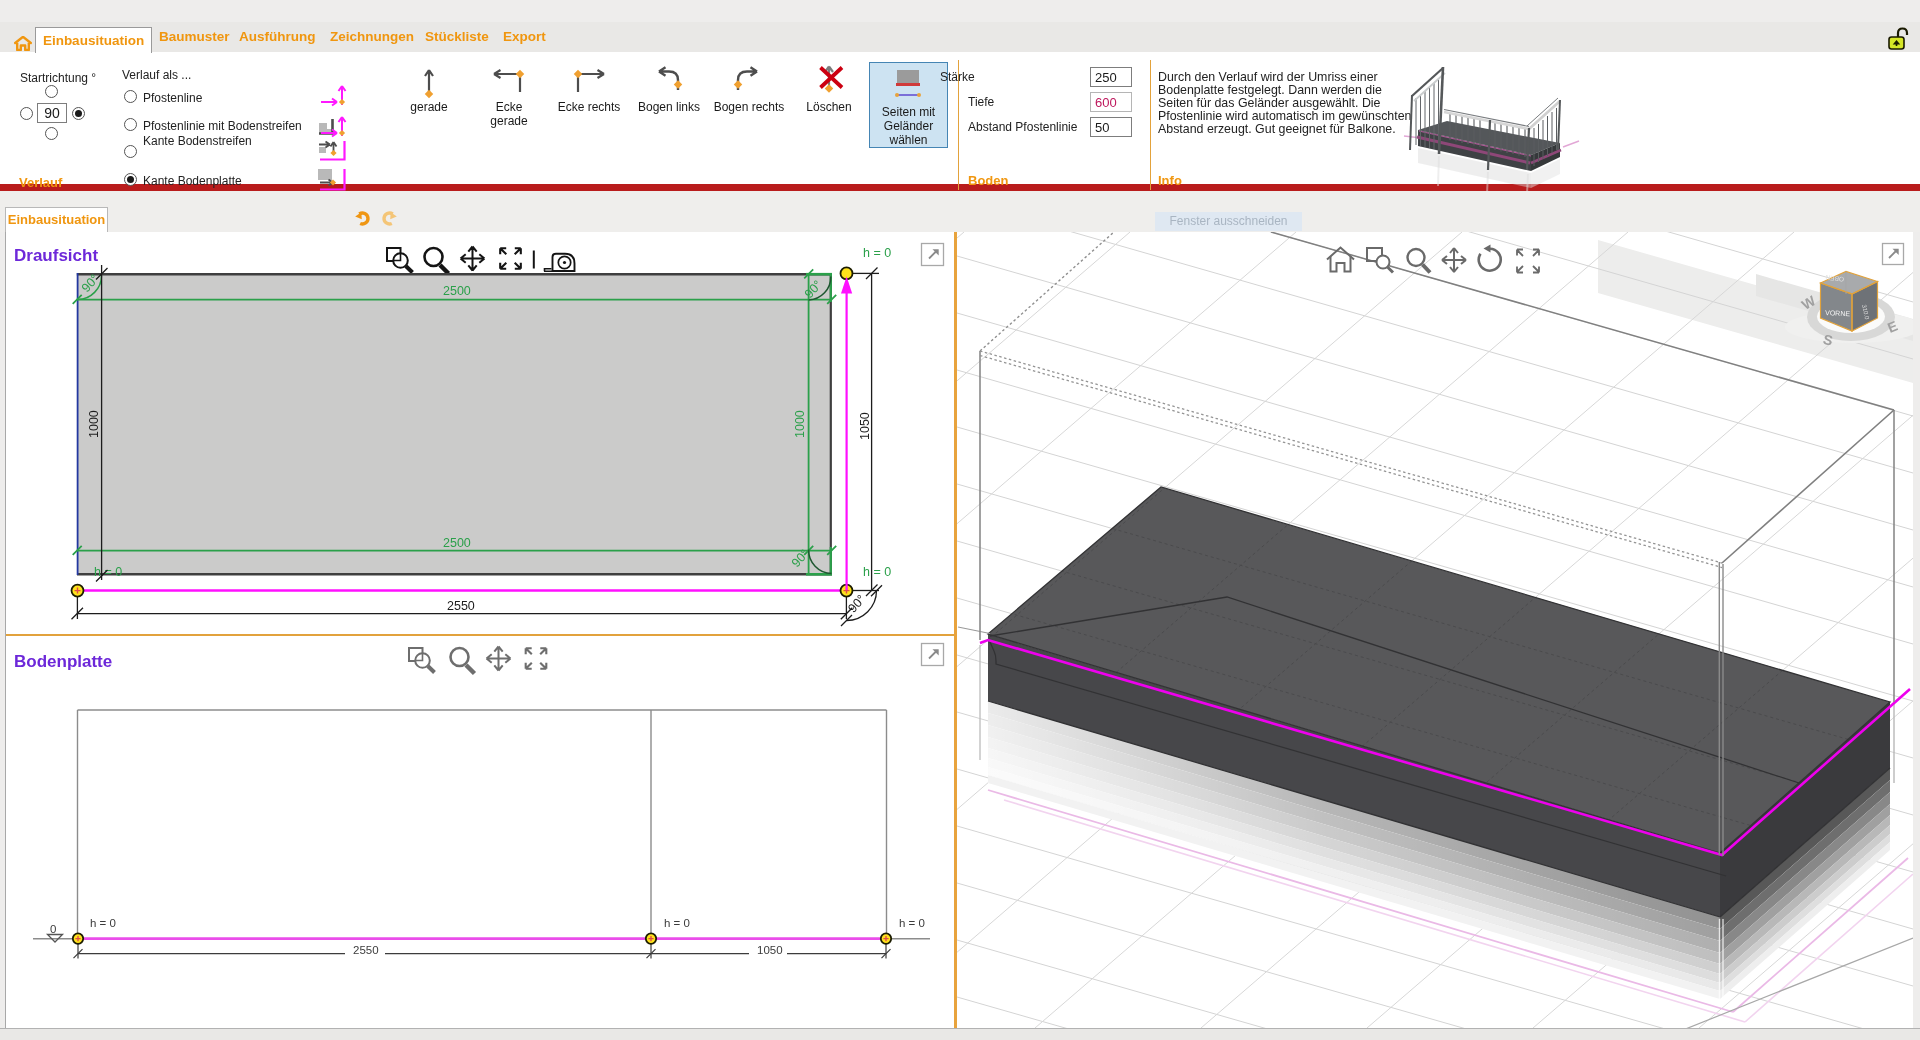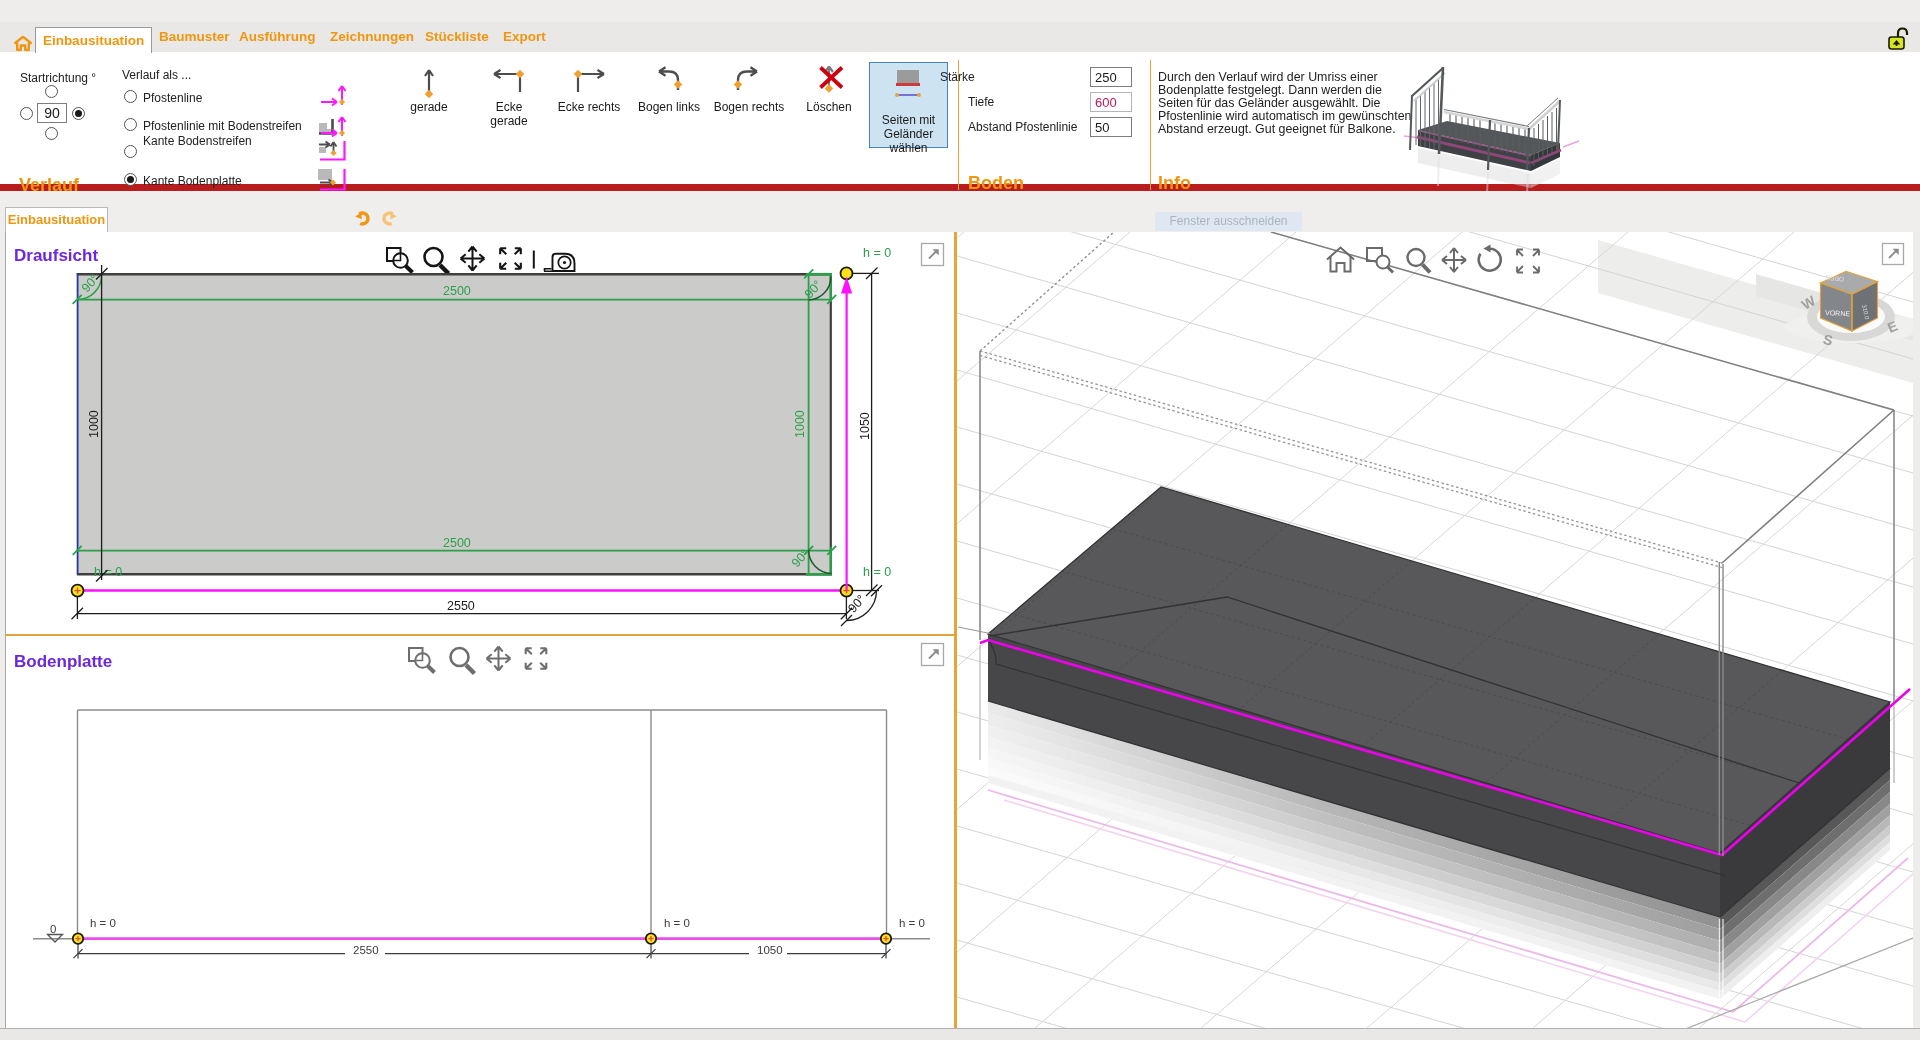--- a/index.html
+++ b/index.html
@@ -12,21 +12,21 @@
   #title-text { left:46px; top:3px; color:#ffffff; font-size:13px; }
   
   #menubar { left:0; top:22px; width:1920px; height:30px; background:#e9e8e6; }
   .menutab { position:absolute; top:7px; font-size:13.5px; font-weight:bold; color:#f0960f; }
   #activetab { left:35px; top:5px; width:117px; height:26px; background:#ffffff;
     border:1px solid #9a9a9a; border-bottom:none; text-align:center; font-size:13.5px;
     font-weight:bold; color:#f0960f; padding-top:5px; z-index:3;}
   
   #ribbon { left:0; top:52px; width:1920px; height:139px; background:#ffffff; border-bottom:7px solid #b91c1c;}
   .rlabel { position:absolute; font-size:12px; color:#222; }
-  .glabel { position:absolute; font-size:18px; font-weight:bold; color:#f0960f; }
+  .glabel { position:absolute; font-size:13px; font-weight:bold; color:#f0960f; }
   .vsep { position:absolute; width:1px; background:#e3a23b; }
   .radio { position:absolute; width:13px; height:13px; border:1px solid #555; border-radius:50%; background:#fff; }
   .radio.sel::after { content:""; position:absolute; left:2px; top:2px; width:7px; height:7px; border-radius:50%; background:#1a1a1a; }
   .inputbox { position:absolute; background:#fff; border:1px solid #7d7d7d; font-size:13px; color:#1a1a1a; padding:2px 4px 16px 4px; }
   .btnlabel { position:absolute; font-size:12px; color:#1a1a1a; text-align:center; }
   
   #tabstrip { left:0; top:191px; width:1920px; height:41px; background:#efeeec; }
   #lefttab { left:5px; top:16px; width:103px; height:25px; background:#fff; border:1px solid #b8b8b8; border-bottom:none;
      font-size:13px; font-weight:bold; color:#f0960f; text-align:center; padding-top:4px;}
   #fensterbtn { left:1155px; top:21px; width:147px; height:19px; background:#dfe8f2; color:#a9b5c2; font-size:12px; text-align:center; padding-top:2px;}
@@ -156,21 +156,21 @@
     <div class="btnlabel" style="left:799px;top:48px;width:60px">Löschen</div>
 
     <div class="abs" style="left:869px;top:10px;width:79px;height:86px;background:#cde3f2;border:1px solid #4585b4">
       <svg class="abs" style="left:24px;top:6px" width="30" height="32" viewBox="0 0 30 32">
         <rect x="3" y="1" width="22" height="13" fill="#9b9b9b"></rect>
         <rect x="2" y="14" width="24" height="3" fill="#d03a3a"></rect>
         <path d="M 3 26 H 25" stroke="#7a6fd8" stroke-width="2" fill="none"></path>
         <circle cx="3" cy="26" r="2" fill="#e8a33d"></circle>
           <circle cx="25" cy="26" r="2" fill="#e8a33d"></circle>
       </svg>
-      <div class="btnlabel" style="left:0;top:50px;width:77px;line-height:14px">Seiten mit<br>Geländer<br>wählen</div>
+      <div class="btnlabel" style="left:0;top:42px;width:77px;line-height:14px">Seiten mit<br>Geländer<br>wählen</div>
     </div>
 
     <div class="vsep" style="left:958px;top:8px;height:130px"></div>
     <div class="rlabel" style="left:940px;top:18px">Stärke</div>
     <div class="rlabel" style="left:968px;top:43px">Tiefe</div>
     <div class="rlabel" style="left:968px;top:68px">Abstand Pfostenlinie</div>
     <div class="inputbox" style="left:1090px;top:15px;width:42px;height:20px">250</div>
     <div class="inputbox" style="left:1090px;top:40px;width:42px;height:16px;border-color:#b5b5b5;color:#be185d">600</div>
     <div class="inputbox" style="left:1090px;top:65px;width:42px;height:20px">50</div>
     <div class="glabel" style="left:968px;top:121px">Boden</div>

